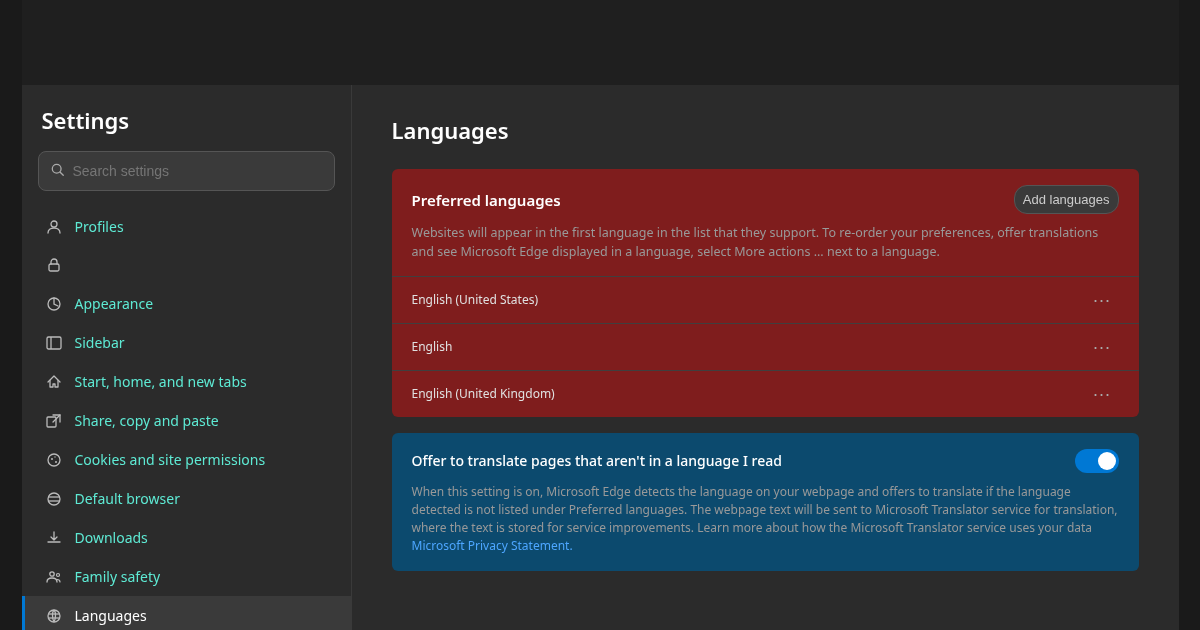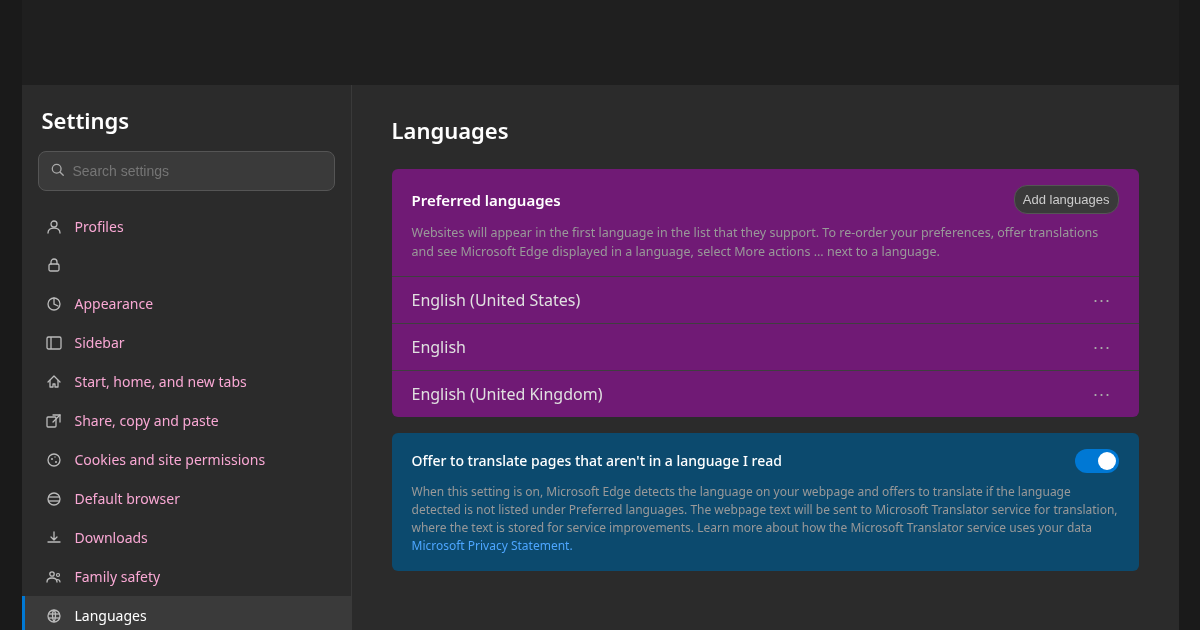--- a/index.html
+++ b/index.html
@@ -78,21 +78,21 @@
       flex-shrink: 0;
     }
 
     .nav-item {
       display: flex;
       align-items: center;
       padding: 10px 20px;
       gap: 12px;
       cursor: pointer;
       font-size: 14px;
-      color: #f9a8d4;
+      color: #5eead4;
       border-left: 3px solid transparent;
     }
 
     .nav-item.active {
       background: #3a3a3a;
       border-left: 3px solid #0078d4;
       color: #fff;
     }
 
     .nav-item .nav-icon {
@@ -114,21 +114,21 @@
     }
 
     .page-title {
       font-size: 22px;
       font-weight: 600;
       color: #ffffff;
       margin-bottom: 24px;
     }
 
     .card {
-      background: #701a75;
+      background: #7f1d1d;
       border-radius: 6px;
       margin-bottom: 16px;
       overflow: hidden;
     }
 
     .card-header {
       display: flex;
       align-items: center;
       justify-content: space-between;
       padding: 16px 20px 10px 20px;
@@ -164,21 +164,21 @@
       justify-content: space-between;
       padding: 12px 20px;
       border-top: 1px solid #3f3f3f;
     }
 
     .language-row:first-of-type {
       border-top: 1px solid #3f3f3f;
     }
 
     .language-name {
-      font-size: 16px;
+      font-size: 12px;
       color: #e0e0e0;
     }
 
     .more-btn {
       background: transparent;
       border: none;
       color: #aaa;
       cursor: pointer;
       font-size: 18px;
       padding: 2px 8px;

